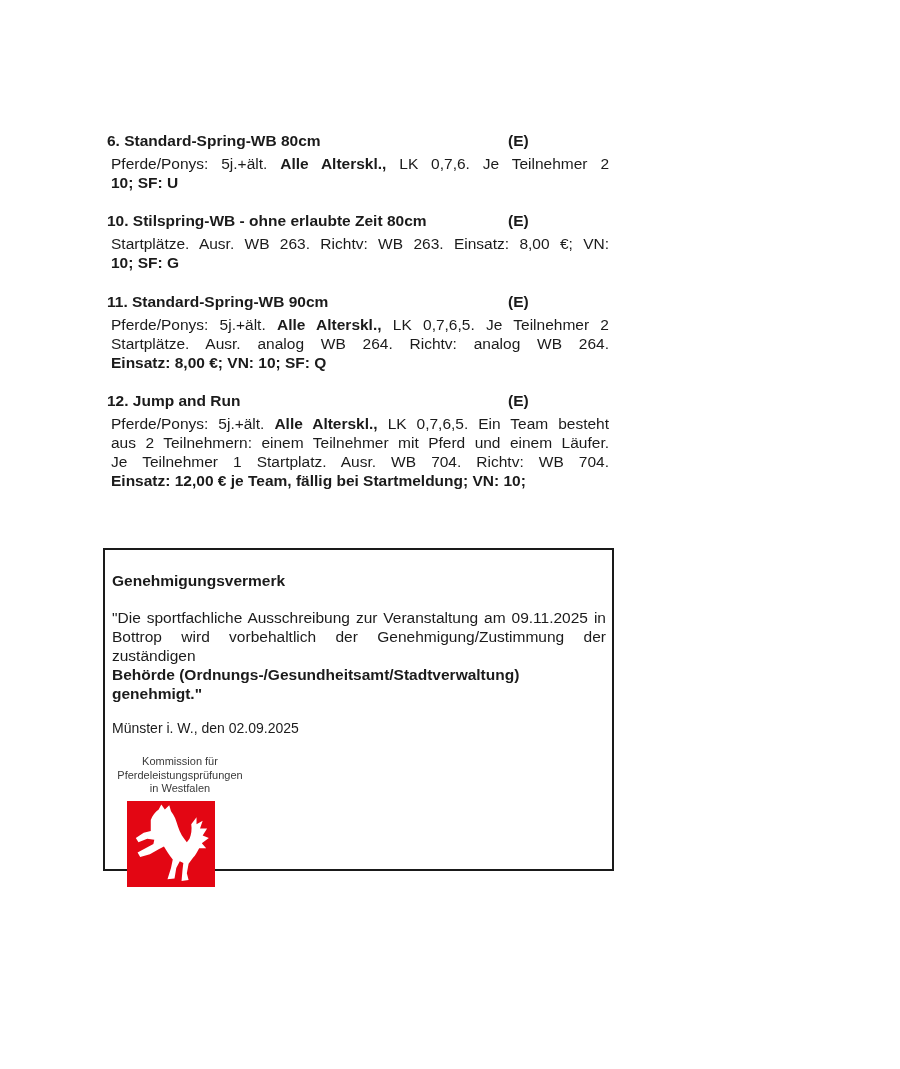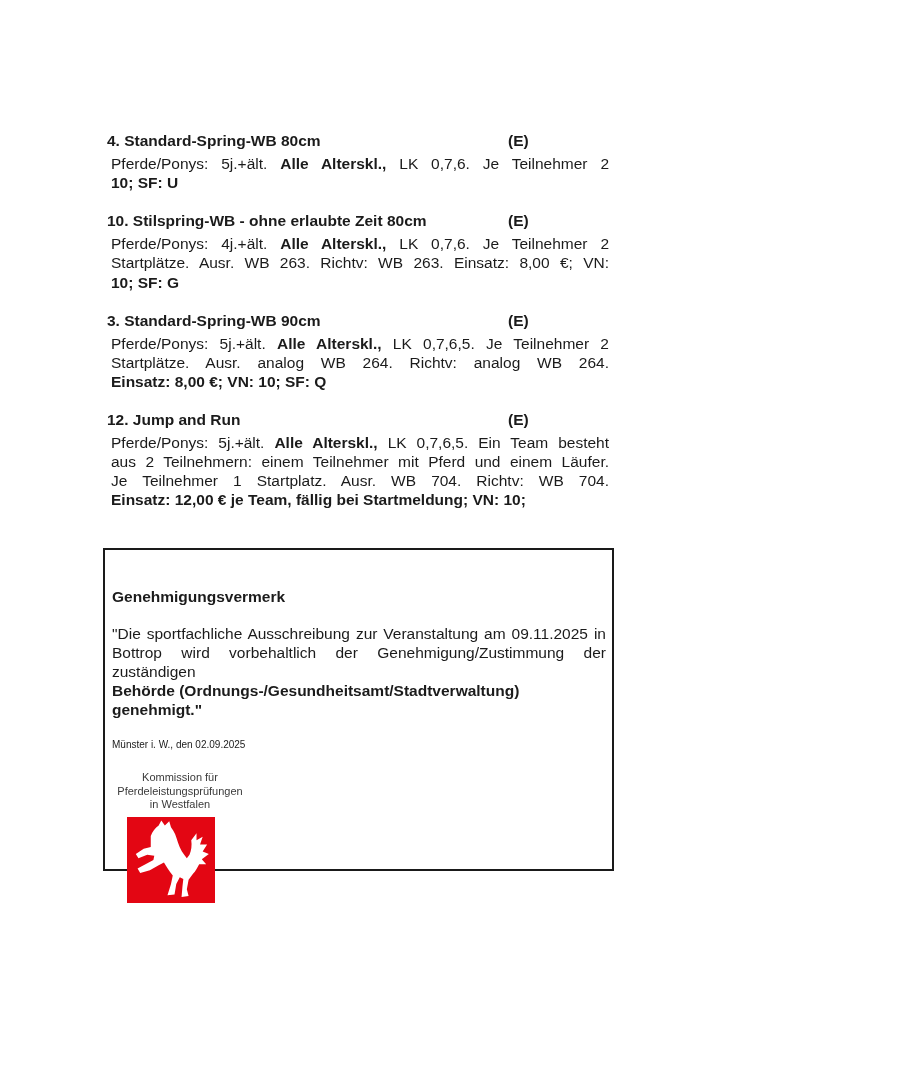--- a/index.html
+++ b/index.html
@@ -57,31 +57,31 @@
     left: 103px;
     top: 548px;
     width: 511px;
     height: 323px;
     border: 2px solid #1a1a1a;
     box-sizing: border-box;
     padding: 21px 6px 0 7px;
     background: #ffffff;
   }
   .box-title {
-    margin: 16px 0 18px 0;
+    margin: 0 0 18px 0;
     font-size: 15.5px;
     line-height: 19px;
     font-weight: bold;
   }
   .quote {
     margin: 0 0 16px 0;
   }
   .place-date {
     margin: 16px 0 17px 0;
-    font-size: 10px;
+    font-size: 14px;
     line-height: 19px;
   }
   .commission {
     width: 136px;
     margin: 0 4px 5px 0;
     text-align: center;
     font-size: 11px;
     line-height: 13.4px;
     color: #3a3a3a;
   }
@@ -98,44 +98,43 @@
 </style>
 </head>
 <body>
 
 <div class="page">
 
   <div class="content">
 
     <section class="klass">
       <div class="khead">
-        <span>4. Standard-Spring-WB 80cm</span>
+        <span>6. Standard-Spring-WB 80cm</span>
         <span class="kmarker">(E)</span>
       </div>
       <div class="kbody">
         <div class="jline"><span>Pferde/Ponys: 5j.+ält. </span><b>Alle Alterskl.,</b><span> LK 0,7,6. Je Teilnehmer 2</span></div>
         <div class="jline jlast"><span>10; SF: U</span></div>
       </div>
     </section>
 
     <section class="klass">
       <div class="khead">
         <span>10. Stilspring-WB - ohne erlaubte Zeit 80cm</span>
         <span class="kmarker">(E)</span>
       </div>
       <div class="kbody">
-        <div class="jline"><span>Pferde/Ponys: 4j.+ält. </span><b>Alle Alterskl.,</b><span> LK 0,7,6. Je Teilnehmer 2</span></div>
         <div class="jline"><span>Startplätze. Ausr. WB 263. Richtv: WB 263. Einsatz: 8,00 €; VN:</span></div>
         <div class="jline jlast"><span>10; SF: G</span></div>
       </div>
     </section>
 
     <section class="klass">
       <div class="khead">
-        <span>3. Standard-Spring-WB 90cm</span>
+        <span>11. Standard-Spring-WB 90cm</span>
         <span class="kmarker">(E)</span>
       </div>
       <div class="kbody">
         <div class="jline"><span>Pferde/Ponys: 5j.+ält. </span><b>Alle Alterskl.,</b><span> LK 0,7,6,5. Je Teilnehmer 2</span></div>
         <div class="jline"><span>Startplätze. Ausr. analog WB 264. Richtv: analog WB 264.</span></div>
         <div class="jline jlast"><span>Einsatz: 8,00 €; VN: 10; SF: Q</span></div>
       </div>
     </section>
 
     <section class="klass">

